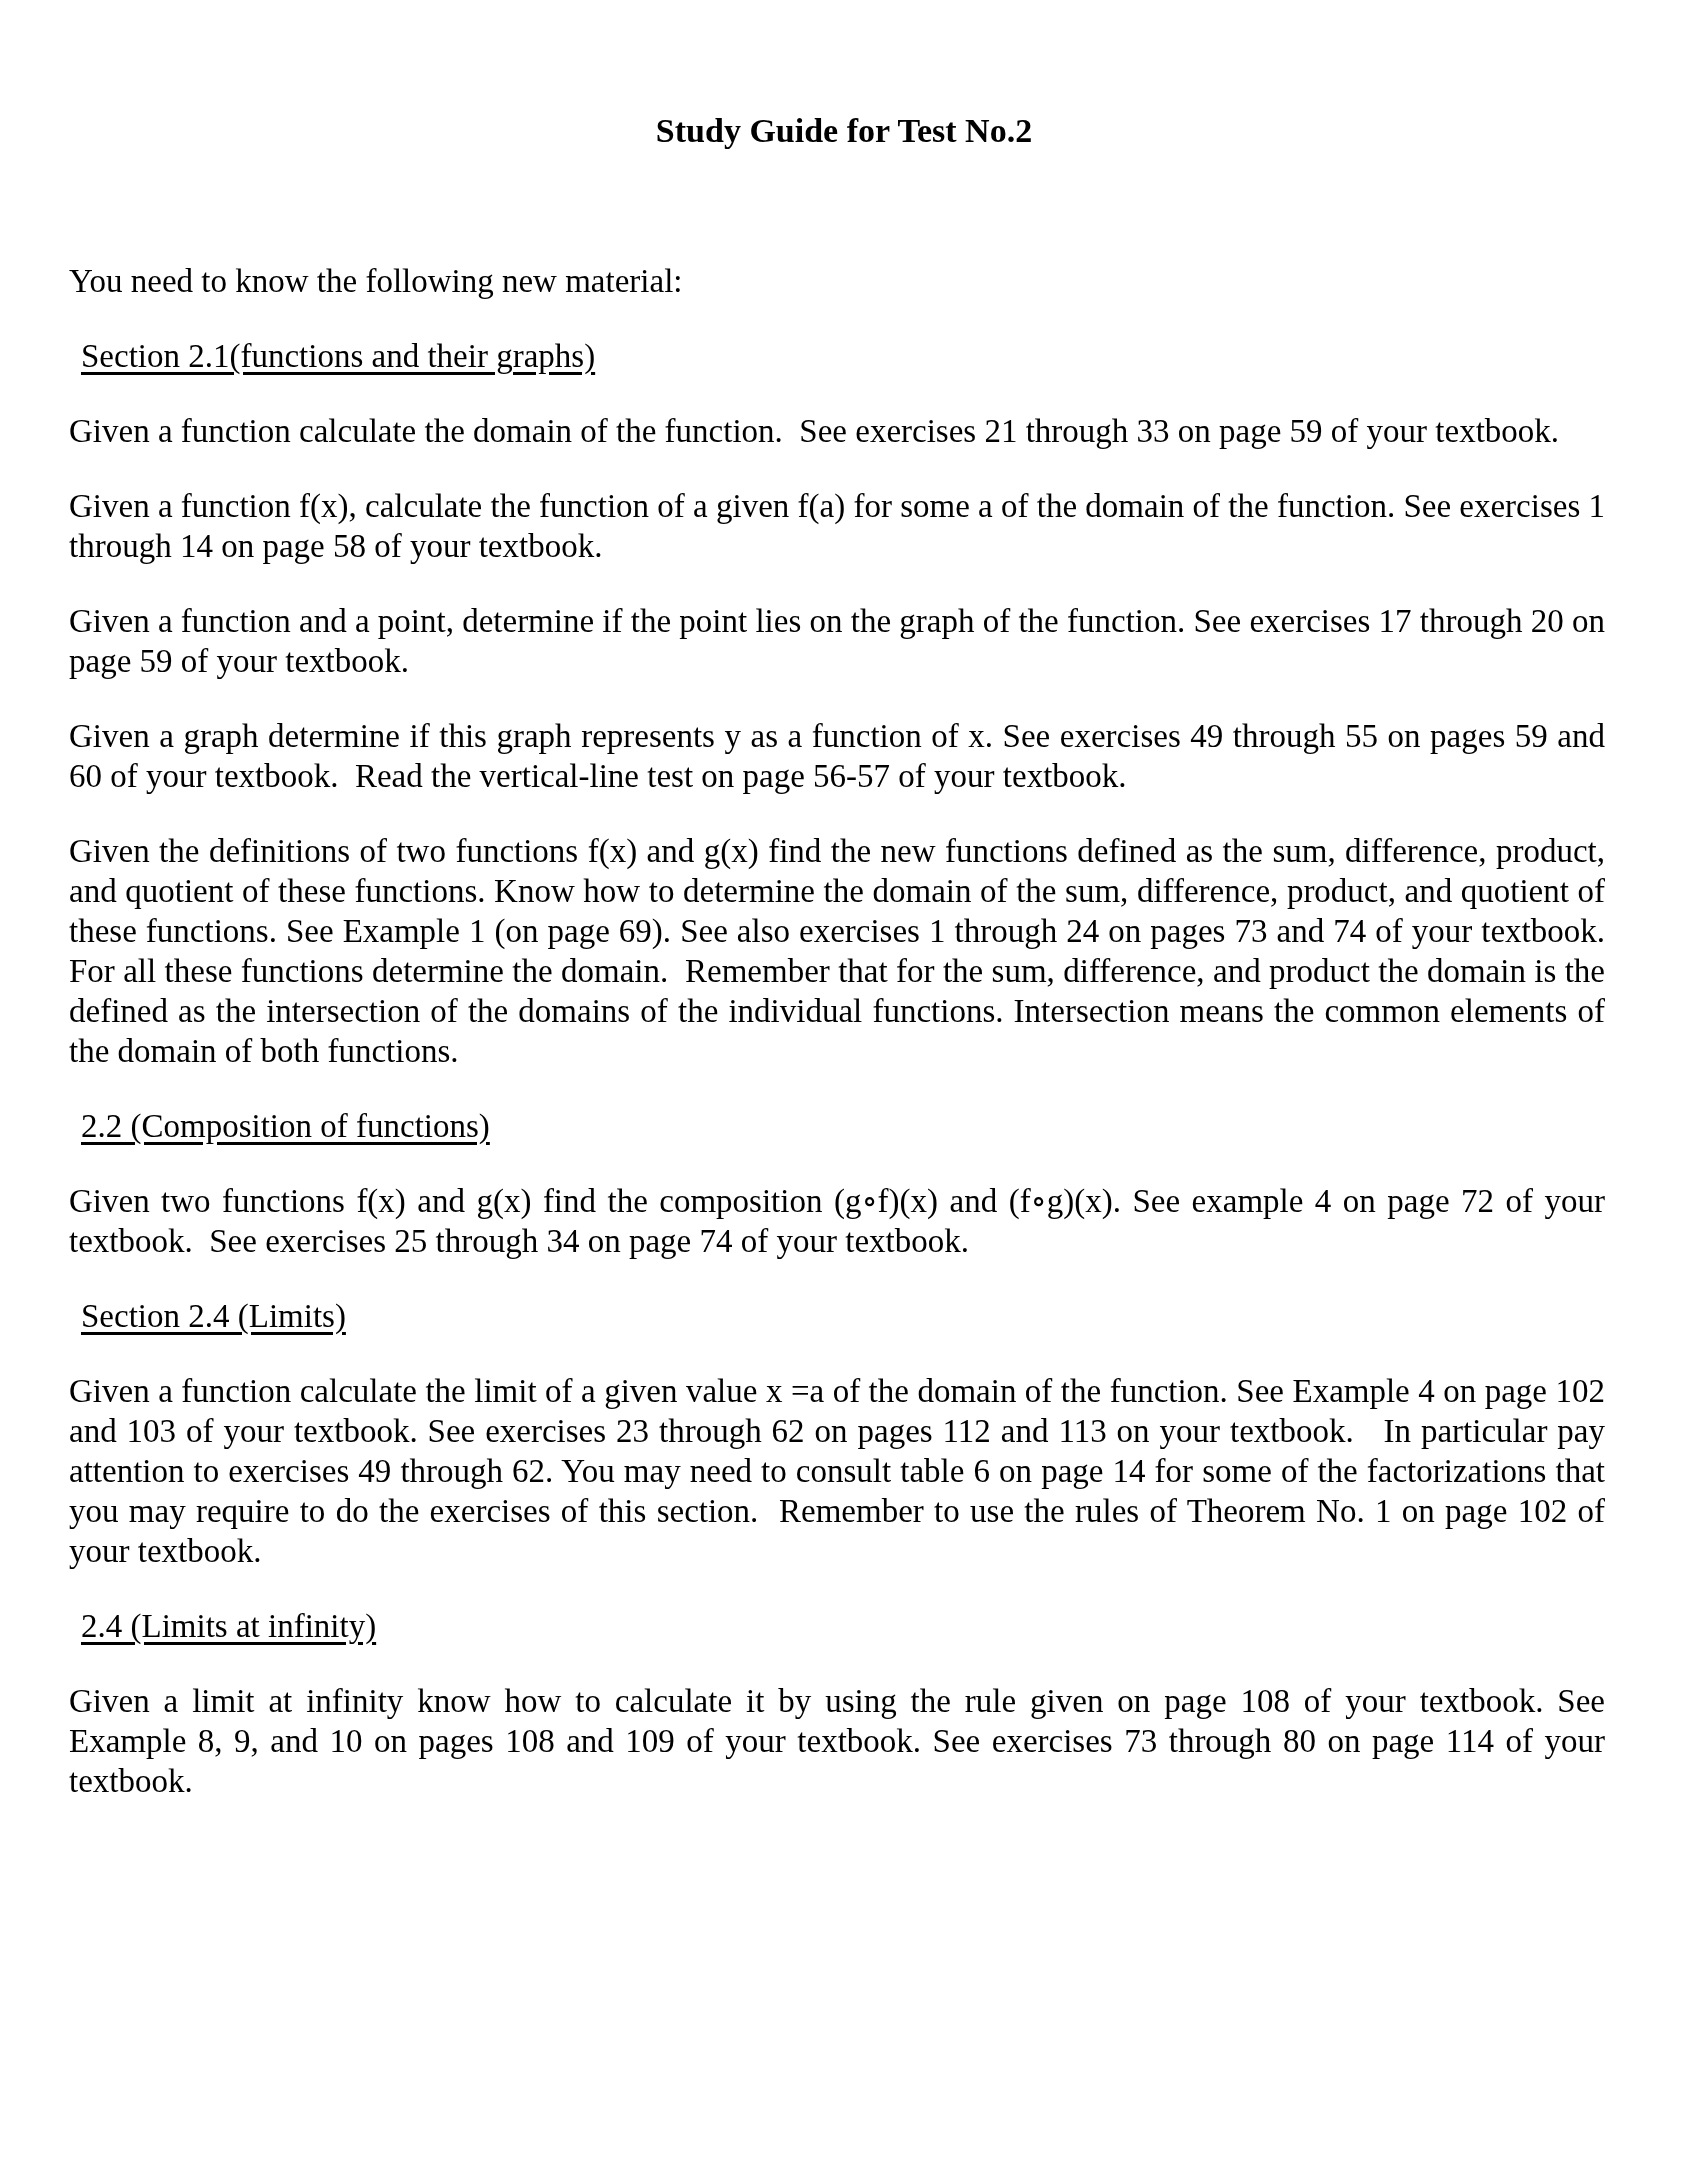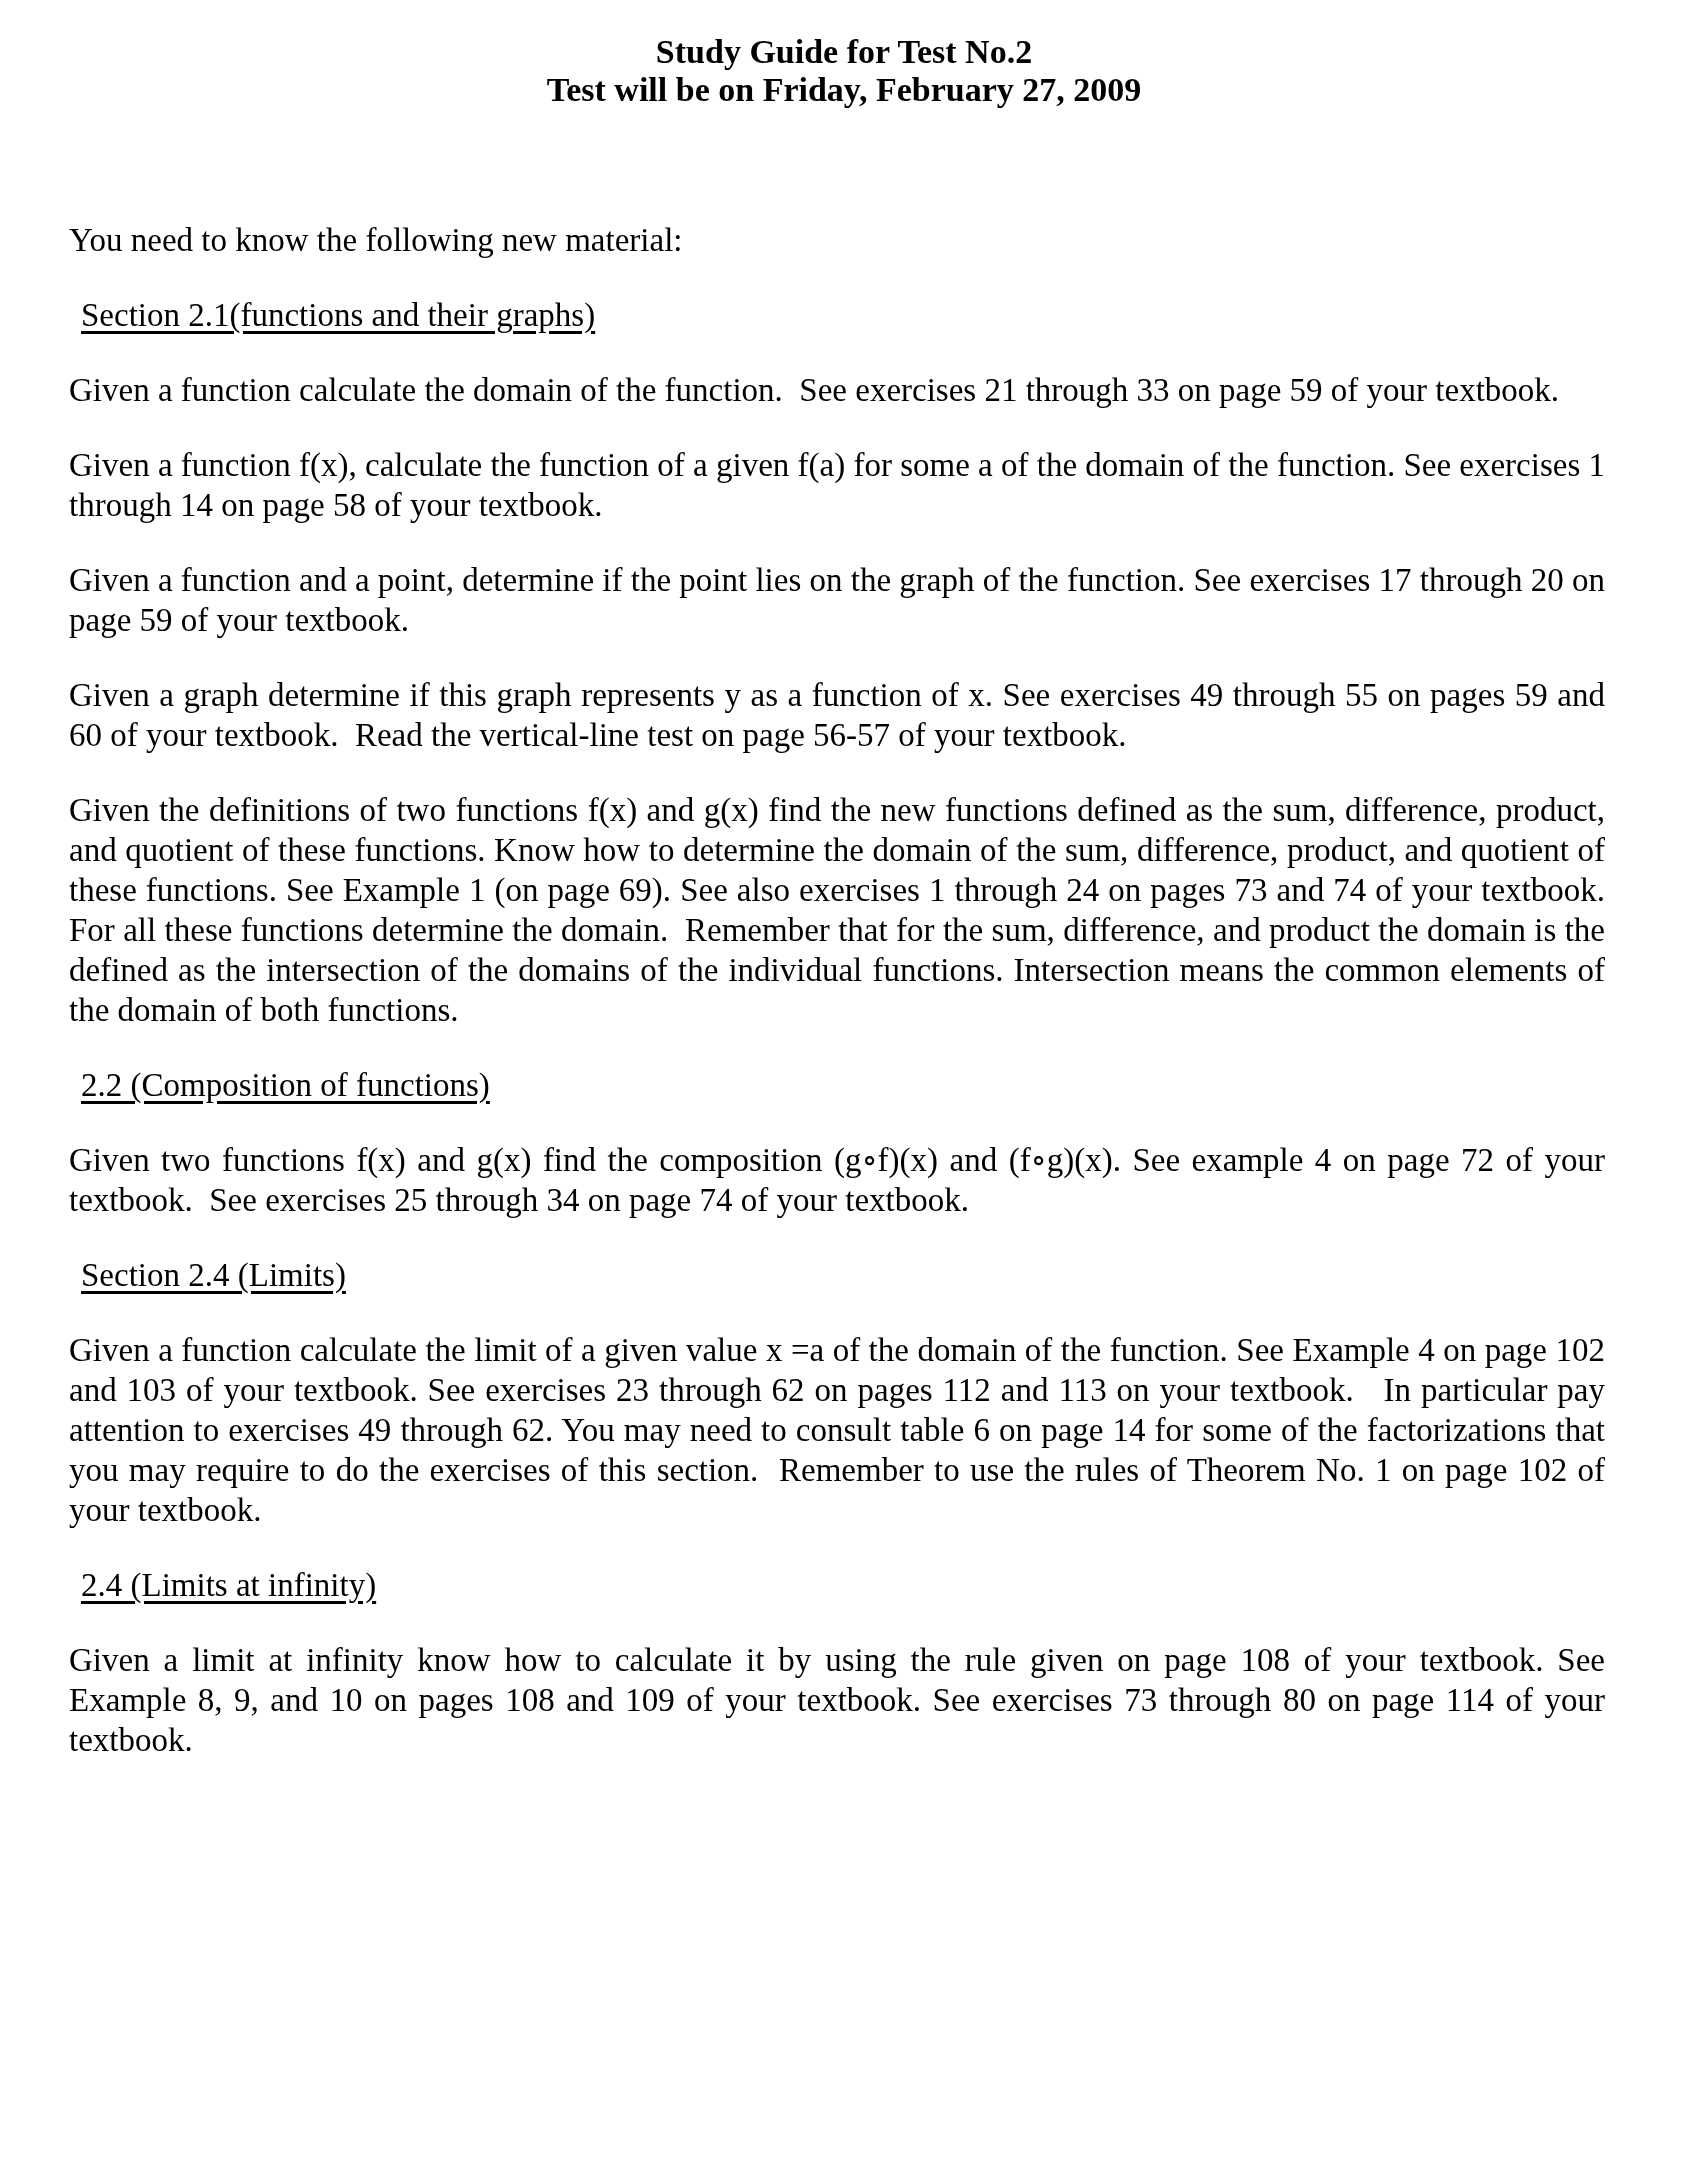--- a/index.html
+++ b/index.html
@@ -11,21 +11,21 @@
     width: 1683px;
     height: 2178px;
     color: #000000;
     font-family: "Liberation Serif", "DejaVu Serif", serif;
     overflow: hidden;
   }
   .page {
     box-sizing: border-box;
     width: 1683px;
     height: 1572px;
-    padding: 33px 64px 0 69px;
+    padding: 112px 64px 0 69px;
   }
   .doc-title {
     text-align: center;
     font-weight: bold;
     font-size: 34px;
     line-height: 38px;
   }
   .intro {
     margin: 111px 0 0 0;
     font-size: 33px;
@@ -51,21 +51,20 @@
     text-underline-offset: 5px;
   }
 </style>
 </head>
 <body>
 
 <div class="page">
 
   <div class="doc-title">
     <div>Study Guide for Test No.2</div>
-    <div>Test will be on Friday, February 27, 2009</div>
   </div>
 
   <p class="intro"><span>You need to know the following </span><span class="u">new</span><span> material:</span></p>
 
   <h2 class="sec-heading">Section 2.1(functions and their graphs)</h2>
   <p class="para">Given a function calculate the domain of the function.  See exercises 21 through 33 on page 59 of your textbook.</p>
   <p class="para">Given a function f(x), calculate the function of a given f(a) for some a of the domain of the function. See exercises 1 through 14 on page 58 of your textbook.</p>
   <p class="para">Given a function and a point, determine if the point lies on the graph of the function. See exercises 17 through 20 on page 59 of your textbook.</p>
   <p class="para">Given a graph determine if this graph represents y as a function of x. See exercises 49 through 55 on pages 59 and 60 of your textbook.  Read the vertical-line test on page 56-57 of your textbook.</p>
 

